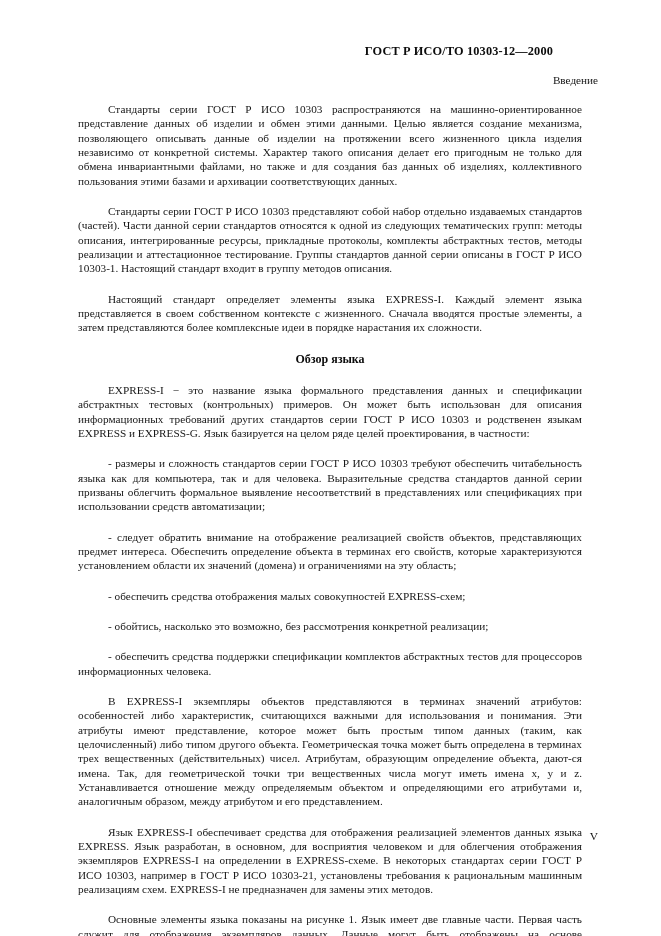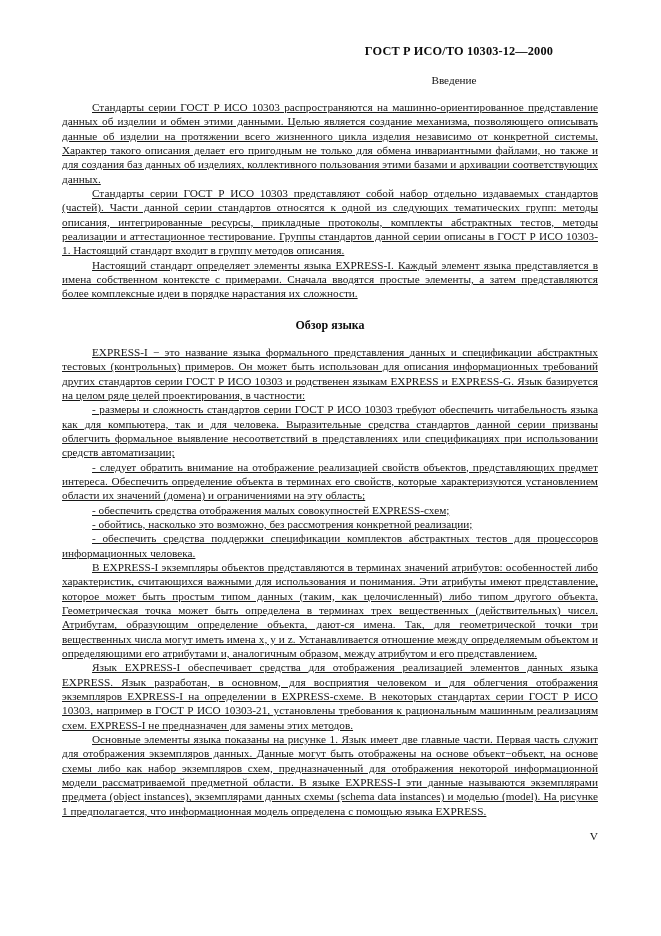--- a/index.html
+++ b/index.html
@@ -40,45 +40,44 @@
   
   .content {
     position: absolute;
     top: 74px;
     left: 62px;
     width: 536px;
   }
 
   .sec-head-intro {
     font-size: 11.2px;
-    text-align: center;
+    text-align: right;
     text-indent: 0;
     margin: 0 0 14px 0;
     padding-left: 248px;
     color: #141414;
   }
 
   .sec-head-center {
     font-size: 12px;
     font-weight: bold;
     text-align: center;
     margin: 17px 0 12px 0;
     color: #0d0d0d;
   }
 
   p.body {
-    margin: 0;
+    margin: 16px;
     font-size: 11.25px;
     line-height: 14.35px;
     text-align: justify;
     text-justify: inter-word;
     text-indent: 30px;
     color: #171717;
     hyphens: manual;
-    text-decoration: underline;
   }
 
   p.body.bullet {
     text-indent: 30px;
   }
 
   
   .folio {
     position: absolute;
     top: 830px;
@@ -95,21 +94,21 @@
 <div class="page">
 
   <div class="running-header">ГОСТ Р ИСО/ТО 10303-12—2000</div>
 
   <div class="content">
 
     <div class="sec-head-intro">Введение</div>
 
     <p class="body">Стандарты серии ГОСТ Р ИСО 10303 распространяются на машинно-ориентированное представление данных об изделии и обмен этими данными. Целью является создание механизма, позволяющего описывать данные об изделии на протяжении всего жизненного цикла изделия независимо от конкретной системы. Характер такого описания делает его пригодным не только для обмена инвариантными файлами, но также и для создания баз данных об изделиях, коллективного пользования этими базами и архивации соответствующих данных.</p>
     <p class="body">Стандарты серии ГОСТ Р ИСО 10303 представляют собой набор отдельно издаваемых стандартов (частей). Части данной серии стандартов относятся к одной из следующих тематических групп: методы описания, интегрированные ресурсы, прикладные протоколы, комплекты абстрактных тестов, методы реализации и аттестационное тестирование. Группы стандартов данной серии описаны в ГОСТ Р ИСО 10303-1. Настоящий стандарт входит в группу методов описания.</p>
-    <p class="body">Настоящий стандарт определяет элементы языка EXPRESS-I. Каждый элемент языка представляется в имена собственном контексте с примерами. Сначала вводятся простые элементы, а затем представляются более комплексные идеи в порядке нарастания их сложности.</p>
+    <p class="body">Настоящий стандарт определяет элементы языка EXPRESS-I. Каждый элемент языка представляется в своем собственном контексте с жизненного. Сначала вводятся простые элементы, а затем представляются более комплексные идеи в порядке нарастания их сложности.</p>
 
     <div class="sec-head-center">Обзор языка</div>
 
     <p class="body">EXPRESS-I − это название языка формального представления данных и спецификации абстрактных тестовых (контрольных) примеров. Он может быть использован для описания информационных требований других стандартов серии ГОСТ Р ИСО 10303 и родственен языкам EXPRESS и EXPRESS-G. Язык базируется на целом ряде целей проектирования, в частности:</p>
     <p class="body bullet">- размеры и сложность стандартов серии ГОСТ Р ИСО 10303 требуют обеспечить читабельность языка как для компьютера, так и для человека. Выразительные средства стандартов данной серии призваны облегчить формальное выявление несоответствий в представлениях или спецификациях при использовании средств автоматизации;</p>
     <p class="body bullet">- следует обратить внимание на отображение реализацией свойств объектов, представляющих предмет интереса. Обеспечить определение объекта в терминах его свойств, которые характеризуются установлением области их значений (домена) и ограничениями на эту область;</p>
     <p class="body bullet">- обеспечить средства отображения малых совокупностей EXPRESS-схем;</p>
     <p class="body bullet">- обойтись, насколько это возможно, без рассмотрения конкретной реализации;</p>
     <p class="body bullet">- обеспечить средства поддержки спецификации комплектов абстрактных тестов для процессоров информационных человека.</p>
     <p class="body">В EXPRESS-I экземпляры объектов представляются в терминах значений атрибутов: особенностей либо характеристик, считающихся важными для использования и понимания. Эти атрибуты имеют представление, которое может быть простым типом данных (таким, как целочисленный) либо типом другого объекта. Геометрическая точка может быть определена в терминах трех вещественных (действительных) чисел. Атрибутам, образующим определение объекта, дают-ся имена. Так, для геометрической точки три вещественных числа могут иметь имена x, y и z. Устанавливается отношение между определяемым объектом и определяющими его атрибутами и, аналогичным образом, между атрибутом и его представлением.</p>

